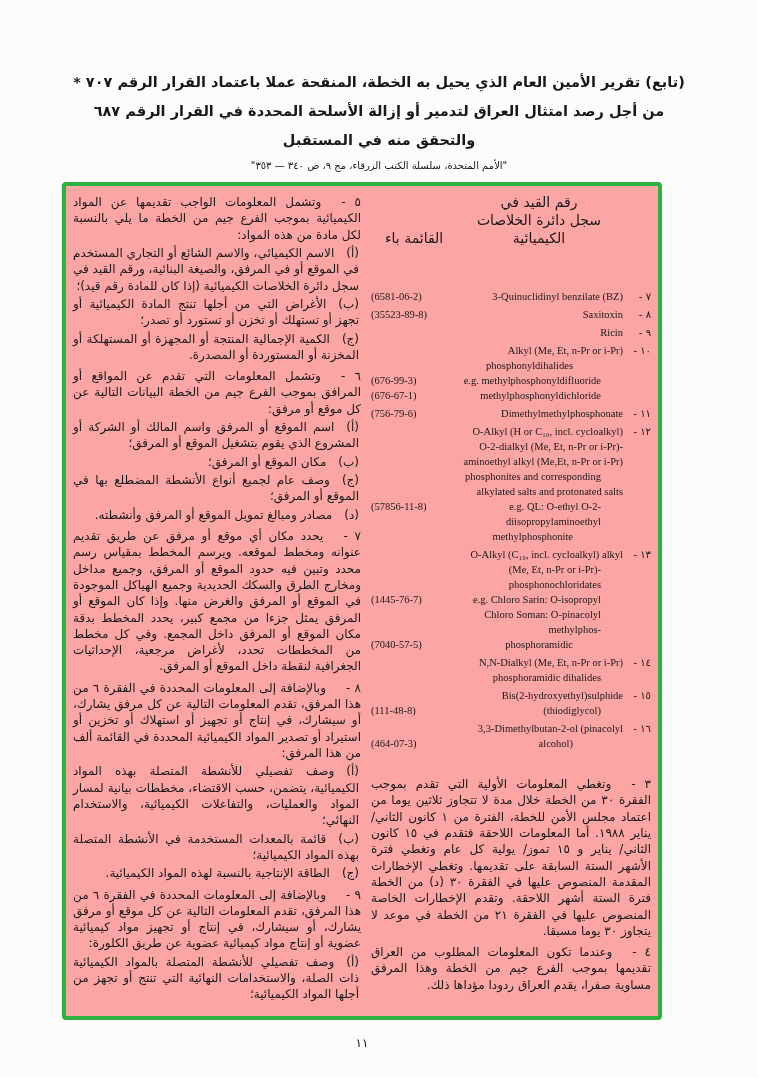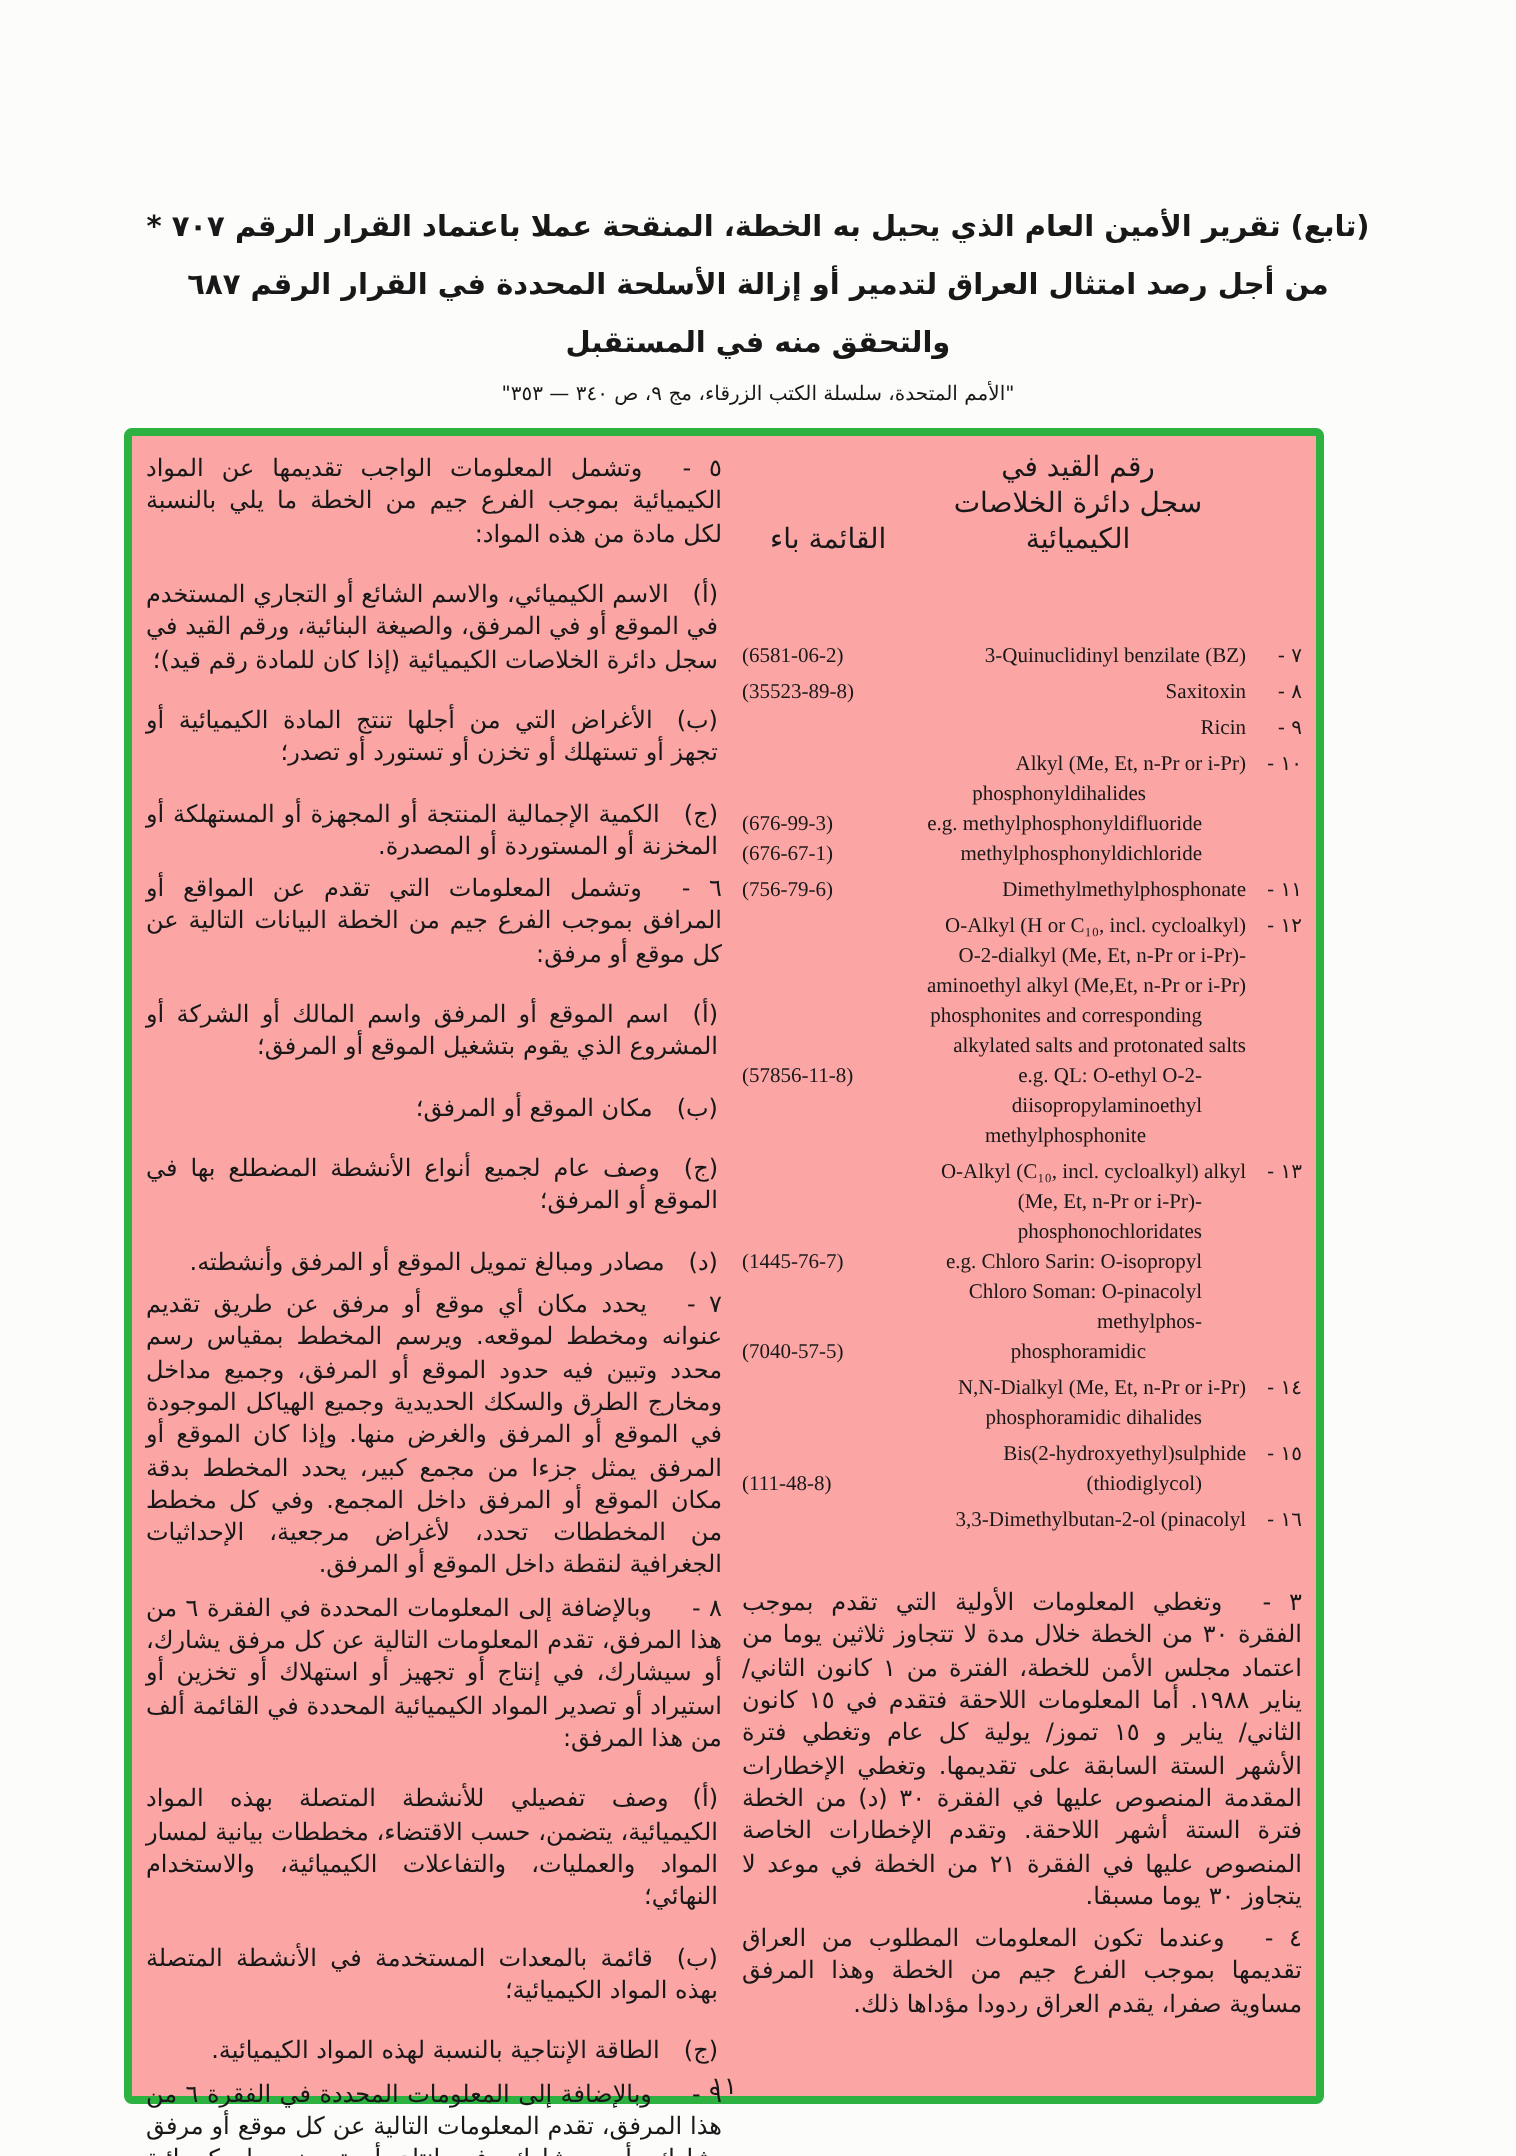--- a/index.html
+++ b/index.html
@@ -3,39 +3,39 @@
 <meta charset="utf-8">
 <style>
   * { margin:0; padding:0; box-sizing:border-box; }
   body {
     width:758px; height:1078px;
     background:#fcfcfa; color:#181818;
     font-family:"DejaVu Sans", sans-serif;
     position:relative; overflow:hidden;
   }
   
-  .title-block { padding-top:100px; text-align:center; direction:rtl; }
+  .title-block { padding-top:68px; text-align:center; direction:rtl; }
   .title-line { font-size:14.5px; font-weight:bold; line-height:29px; }
   .footnote { font-size:10px; margin-top:5px; }
   
   .green-box {
     margin:11px 0 0 62px;
     width:600px; height:838px;
     border:4px solid #2db141; border-radius:4px;
     padding:8px 7px;
     display:flex; gap:10px;
     background:#fca5a5;
   }
   .col { min-width:0; }
   .col-left  { width:288px; font-size:12px; line-height:1.36; }
   .col-right { width:280px; display:flex; flex-direction:column; }
   
   .para, .subitem { direction:rtl; text-align:justify; }
   .para { margin-top:5px; }
-  .subitem { margin-top:14px; padding-right:2px; }
+  .subitem { margin-top:2px; padding-right:2px; }
   #left-paragraphs > .para:first-child { margin-top:0; }
   .pnum  { margin-left:20px; white-space:nowrap; }
   .plabel{ margin-left:12px; white-space:nowrap; }
   
   .chem-header { position:relative; height:54px; margin-bottom:38px;
                  font-size:14px; direction:rtl; }
   .chem-header .hdr { position:absolute; text-align:center; }
   .hdr-l1 { top:0;    left:118px; width:100px; }
   .hdr-l2 { top:18px; left:90px;  width:156px; }
   .hdr-l3 { top:36px; left:130px; width:76px;  }
@@ -290,20 +290,25 @@
     <span class="chem-name ind1">(thiodiglycol)</span>
     <span class="chem-num"></span>
   </div>
 
   <div class="chem-row entry-start">
     <span class="cas"></span>
     <span class="chem-name">3,3-Dimethylbutan-2-ol (pinacolyl</span>
     <span class="chem-num">- ١٦</span>
   </div>
 
+  <div class="chem-row">
+    <span class="cas">(464-07-3)</span>
+    <span class="chem-name ind2">alcohol)</span>
+    <span class="chem-num"></span>
+  </div>
 </div>
       <div id="right-paragraphs" class="right-paras">
   <div class="para">
     <span class="pnum">٣ -</span><span class="ptext">وتغطي المعلومات الأولية التي تقدم بموجب الفقرة ٣٠ من الخطة خلال مدة لا تتجاوز ثلاثين يوما من اعتماد مجلس الأمن للخطة، الفترة من ١ كانون الثاني/ يناير ١٩٨٨. أما المعلومات اللاحقة فتقدم في ١٥ كانون الثاني/ يناير و ١٥ تموز/ يولية كل عام وتغطي فترة الأشهر الستة السابقة على تقديمها. وتغطي الإخطارات المقدمة المنصوص عليها في الفقرة ٣٠ (د) من الخطة فترة الستة أشهر اللاحقة. وتقدم الإخطارات الخاصة المنصوص عليها في الفقرة ٢١ من الخطة في موعد لا يتجاوز ٣٠ يوما مسبقا.</span>
   </div>
 
   <div class="para">
     <span class="pnum">٤ -</span><span class="ptext">وعندما تكون المعلومات المطلوب من العراق تقديمها بموجب الفرع جيم من الخطة وهذا المرفق مساوية صفرا، يقدم العراق ردودا مؤداها ذلك.</span>
   </div>
 </div>

